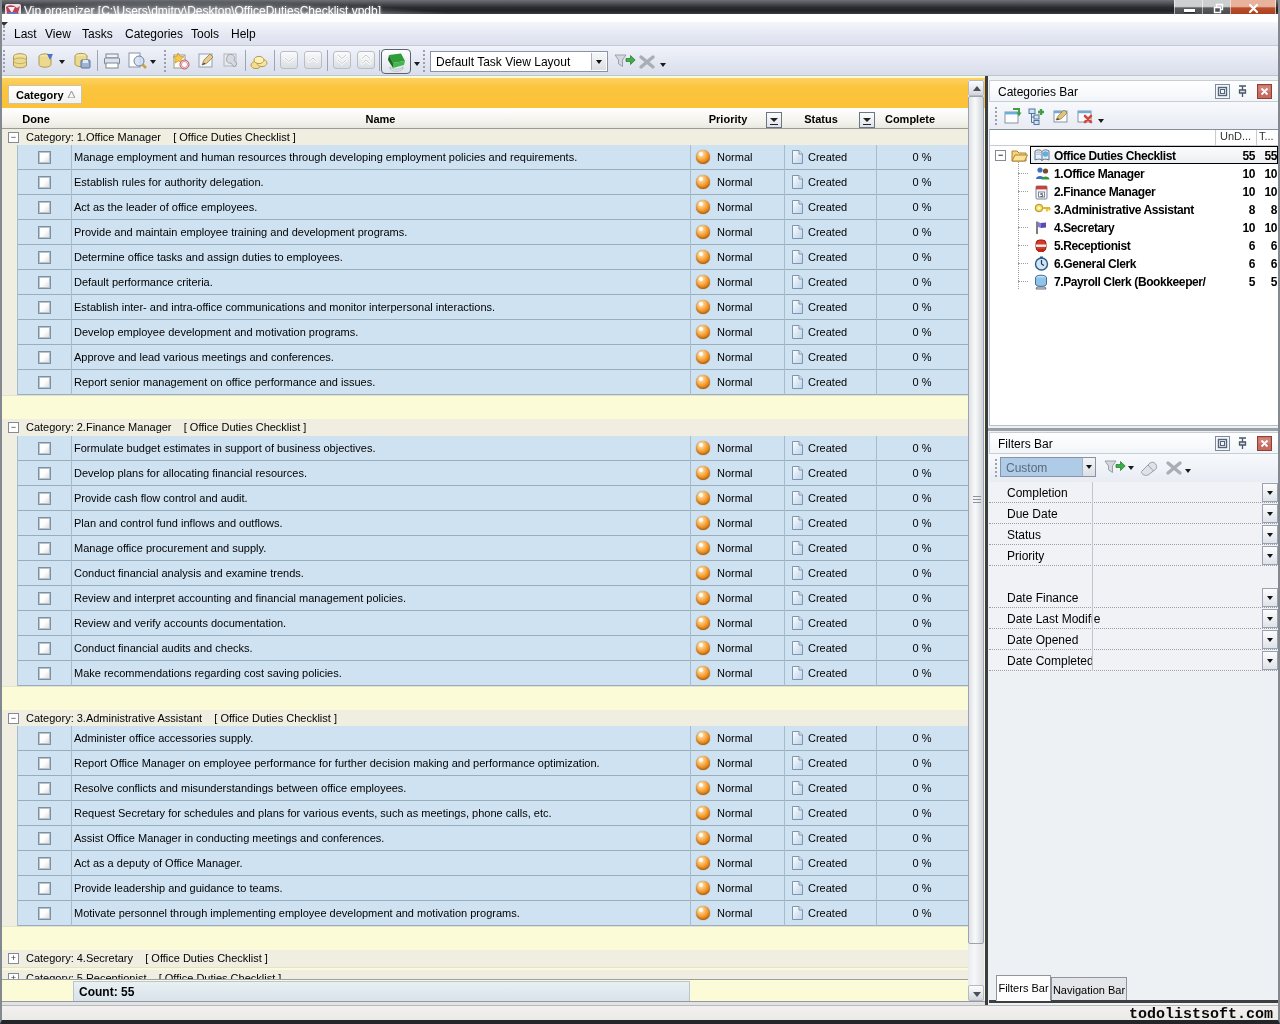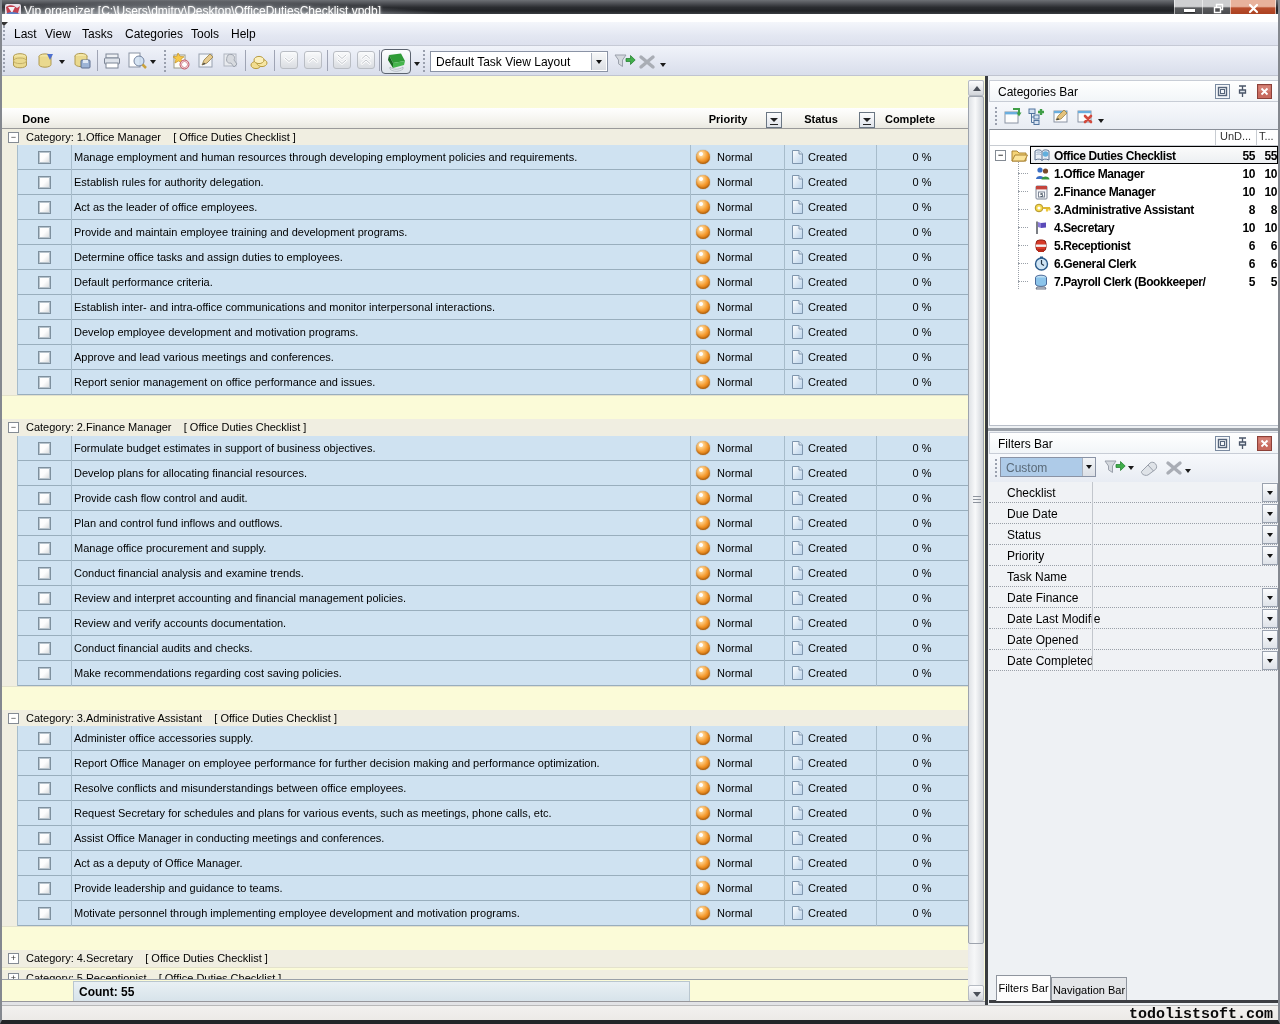--- a/index.html
+++ b/index.html
@@ -271,22 +271,31 @@
         <path d="M1 2 L12 2 L8.5 7 L8.5 13.5 L4.5 10.8 L4.5 7 Z" fill="#d4d8de" stroke="#9aa0ab"></path>
         <path d="M12 5.5 L16.5 5.5 L16.5 2.5 L21.2 7 L16.5 11.5 L16.5 8.5 L12 8.5 Z" fill="#3fae4a" stroke="#1d7a28" stroke-width=".7"></path>
       </svg></div>
     <div class="ticon" style="left:638px;top:8px"><svg width="18" height="16" viewBox="0 0 18 16">
         <path d="M3 3 L15 13 M15 3 L3 13" stroke="#a9adb5" stroke-width="3.4" stroke-linecap="round"></path>
       </svg></div>
     <div class="tdd" style="left:660px;top:17px"></div>
   </div>
 <div id="list" class="abs">
  <div class="leftline"></div>
+ <div id="groupbar">
+   <div id="catbtn">
+        <b>Category</b>
+        <svg id="cattri" width="9" height="9">
+          <path d="M4.5 1 L8 8 L1 8 Z" fill="none" stroke="#8a8f98"></path>
+        </svg>
+      </div>
+ </div>
  <div id="hdr">
       <div class="hcell" style="left:2px;width:68px">Done</div>
+      <div class="hcell" style="left:71px;width:619px">Name</div>
       <div class="hcell" style="left:690px;width:76px">Priority</div>
       <div class="hbtn" style="left:766px">
         <i></i>
         <b></b>
       </div>
       <div class="hcell" style="left:784px;width:74px">Status</div>
       <div class="hbtn" style="left:859px">
         <i></i>
         <b></b>
       </div>
@@ -1193,21 +1202,21 @@
             <path d="M3 11 L11 3 C12.5 1.8 15 2 16.5 3.8 C18 5.6 18 8 16.5 9.4 L9 15 C7 16 4 15 3 13.5 C2.2 12.4 2.3 11.6 3 11" fill="#dfe3e8" stroke="#9aa0ab"></path>
             <path d="M9 5 L14.5 11" stroke="#9aa0ab"></path>
           </svg></div>
         <div style="position:absolute;left:176px;top:6px"><svg width="18" height="16" viewBox="0 0 18 16">
             <path d="M3 3 L15 13 M15 3 L3 13" stroke="#a9adb5" stroke-width="3.4" stroke-linecap="round"></path>
           </svg></div>
         <div class="tdd" style="left:196px;top:15px"></div>
       </div>
       <div id="fgrid">
         <div class="frow" style="top:0px">
-          <div class="flabel">Checklist</div>
+          <div class="flabel">Completion</div>
           <div class="fdd">
             <i></i>
           </div>
         </div>
         <div class="frow" style="top:21px">
           <div class="flabel">Due Date</div>
           <div class="fdd">
             <i></i>
           </div>
         </div>
@@ -1215,23 +1224,20 @@
           <div class="flabel">Status</div>
           <div class="fdd">
             <i></i>
           </div>
         </div>
         <div class="frow" style="top:63px">
           <div class="flabel">Priority</div>
           <div class="fdd">
             <i></i>
           </div>
-        </div>
-        <div class="frow" style="top:84px">
-          <div class="flabel">Task Name</div>
         </div>
         <div class="frow" style="top:105px">
           <div class="flabel">Date Finance</div>
           <div class="fdd">
             <i></i>
           </div>
         </div>
         <div class="frow" style="top:126px">
           <div class="flabel">Date Last Modifie</div>
           <div class="fdd">

